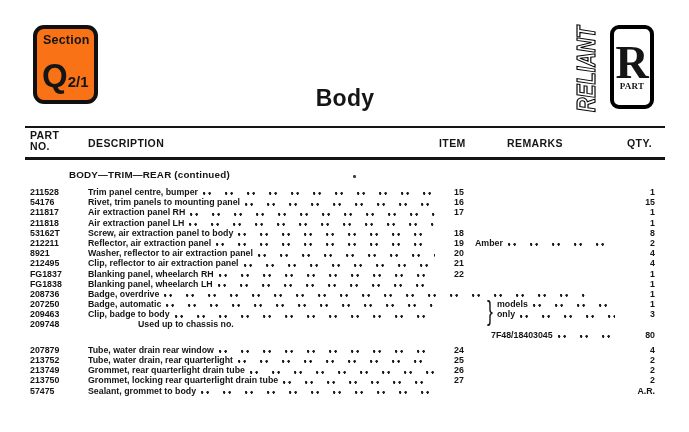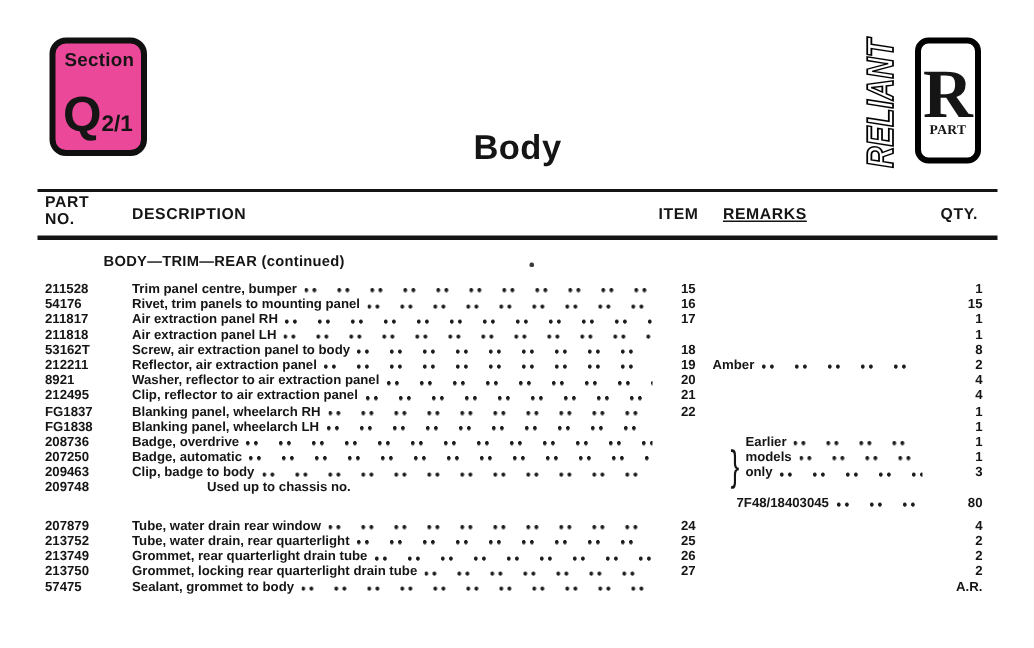--- a/index.html
+++ b/index.html
@@ -7,21 +7,21 @@
   .page {
     position: relative; width: 689px; height: 432px;
     background: #ffffff; color: #151515;
     font-family: "Liberation Sans", sans-serif;
     overflow: hidden; margin: 0 auto;
   }
 
   
   .section-box {
     position: absolute; left: 33px; top: 25px; width: 65px; height: 79px;
-    border: 4px solid #101010; border-radius: 11px; background: #ec4899;
+    border: 4px solid #101010; border-radius: 11px; background: #f97316;
   }
   .section-label { font-size: 12.5px; font-weight: 700; margin: 4px 0 0 6px; letter-spacing: .2px; }
   .section-code { margin: 12px 0 0 5px; line-height: 1; }
   .section-code .q   { font-size: 33px; font-weight: 700; }
   .section-code .sub { font-size: 15px; font-weight: 700; }
 
   
   .title {
     position: absolute; left: 345px; top: 85px; transform: translateX(-50%);
     font-size: 23px; font-weight: 700; letter-spacing: .3px;
@@ -42,21 +42,21 @@
   
   .rule { position: absolute; left: 25px; right: 24px; background: #141414; }
   .rule-top { top: 126px; height: 2.2px; }
   .rule-mid { top: 157px; height: 3px; }
 
   
   .thead span, .thead div { position: absolute; font-size: 10.5px; font-weight: 700; letter-spacing: .4px; }
   .h-part { left: 30px; top: 130px; line-height: 11px; }
   .h-desc { left: 88px; top: 137px; }
   .h-item { left: 439px; top: 137px; }
-  .h-remarks { left: 482px; top: 137px; text-decoration: underline; }
+  .h-remarks { left: 507px; top: 137px; }
   .h-qty  { right: 37px; top: 137px; }
 
   
   .group-heading { position: absolute; left: 30px; top: 169px; font-size: 9.8px; font-weight: 800; letter-spacing: .2px; padding-left: 39px; }
   .stray-dot { position: absolute; left: 353px; top: 175px; width: 2.5px; height: 2.5px; border-radius: 50%; background: #3a3a3a; }
 
   
   .rows { position: absolute; left: 0; right: 0; top: 187px; }
   .row {
     display: flex; align-items: baseline;
@@ -260,24 +260,20 @@
         </span>
         <span class="c-qty">1</span>
       </div>
       <div class="row">
         <span class="c-part">208736</span>
         <span class="c-desc">
           <span class="txt">Badge, overdrive</span>
           <span class="leader"></span>
         </span>
         <span class="c-item"></span>
-        <span class="c-remark braced">
-          <span class="txt">Earlier</span>
-          <span class="leader"></span>
-        </span>
         <span class="c-qty">1</span>
       </div>
       <div class="row">
         <span class="c-part">207250</span>
         <span class="c-desc">
           <span class="txt">Badge, automatic</span>
           <span class="leader"></span>
         </span>
         <span class="c-item"></span>
         <span class="c-remark braced">

